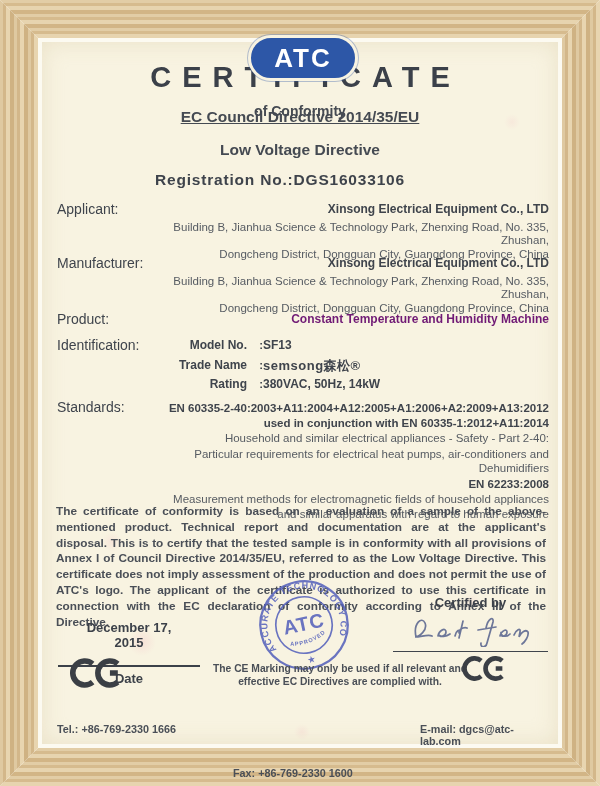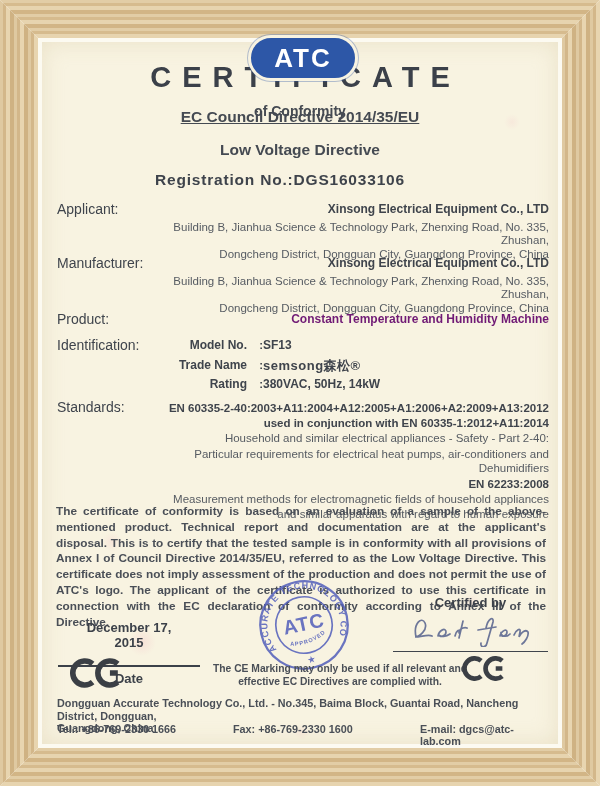--- a/index.html
+++ b/index.html
@@ -78,21 +78,21 @@
   .cert-block{left:393px;top:595px;width:155px;text-align:center;}
   .cert-label{font-size:13px;font-weight:700;color:#3c4149;}
   .sig-wrap{margin-top:1px;border-bottom:1.5px solid #40454d;padding-bottom:0;}
   
   .ce-left{left:70px;top:658px;width:52px;}
   .ce-right{left:462px;top:656px;width:44px;}
   .ce-note{left:205px;top:663px;width:270px;text-align:center;font-size:10.3px;font-weight:700;line-height:12.5px;color:#4a4f57;}
   
   .footer-addr{left:57px;top:697px;width:490px;font-size:10.8px;font-weight:700;line-height:12.5px;color:#4a4f57;}
   .footer-contacts{left:57px;top:723px;width:490px;display:flex;font-size:10.8px;font-weight:700;color:#4a4f57;}
-  .fc-tel{flex:0 0 176px;} .fc-fax{flex:0 0 187px;} .fc-mail{flex:1;}
+  .fc-tel{flex:0 0 176px;} .fc-fax{flex:0 0 187px;margin-top:44px;} .fc-mail{flex:1;}
 </style>
 </head>
 <body>
 
 <div class="page">
 
   <div class="frame frame-top"></div>
   <div class="frame frame-bottom"></div>
   <div class="frame frame-left"></div>
   <div class="frame frame-right"></div>
@@ -219,23 +219,19 @@
     <div>effective EC Directives are complied with.</div>
   </div>
 
   <div class="abs ce-right">
     <svg width="44" height="25" viewBox="0 0 112 64">
       <path d="M 48.7,12.1 A 26,26 0 1 0 48.7,51.9" fill="none" stroke="#3b3f45" stroke-width="12"></path>
       <path d="M 102.7,12.1 A 26,26 0 1 0 102.7,51.9 M 86,32 L 103,32" fill="none" stroke="#3b3f45" stroke-width="12"></path>
     </svg>
   </div>
 
-  <div class="abs footer-addr">
-    <div>Dongguan Accurate Technology Co., Ltd. - No.345, Baima Block, Guantai Road, Nancheng District, Dongguan,</div>
-    <div>Guangdong, China</div>
-  </div>
   <div class="abs footer-contacts">
     <span class="fc-tel">Tel.: +86-769-2330 1666</span>
     <span class="fc-fax">Fax: +86-769-2330 1600</span>
     <span class="fc-mail">E-mail: dgcs@atc-lab.com</span>
   </div>
 
 </div>
 
 </body></html>

